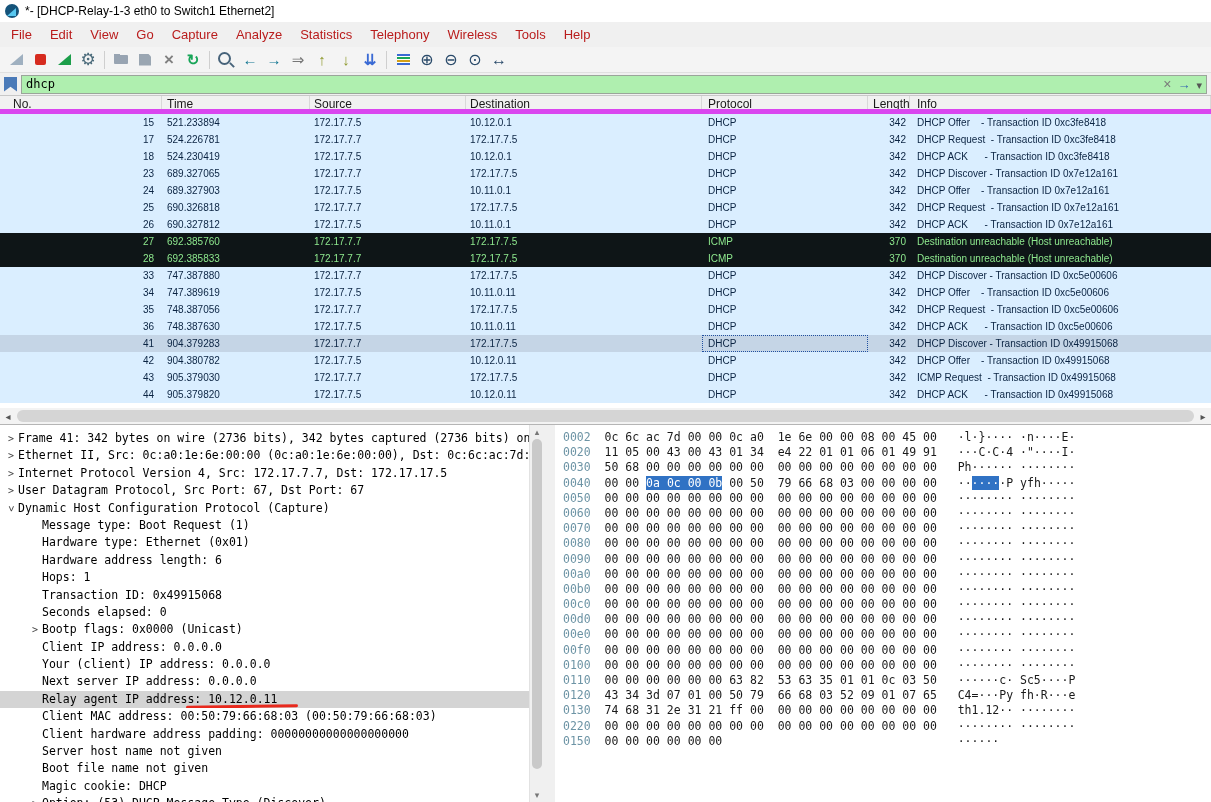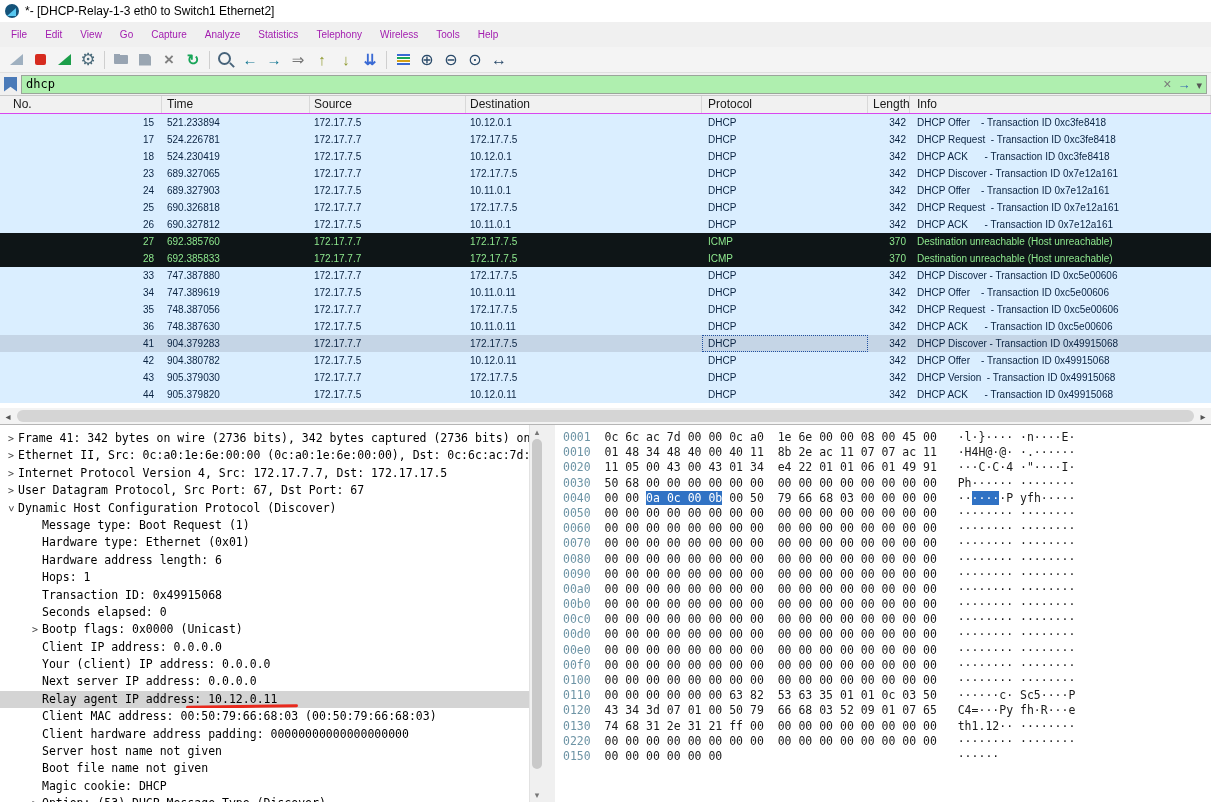--- a/index.html
+++ b/index.html
@@ -19,21 +19,21 @@
 
   
   .titlebar{height:22px;display:flex;align-items:center;gap:6px;padding-left:5px;background:#fff;flex:none}
   .app-logo{width:14px;height:14px;border-radius:50%;background:#15537a;position:relative;overflow:hidden;flex:none}
   .app-logo::after{content:"";position:absolute;left:2px;bottom:2px;width:0;height:0;
        border-left:9px solid transparent;border-bottom:8px solid #57c7f0}
   .title-text{font-size:12px;color:#000;white-space:nowrap}
 
   
   .menubar{height:25px;display:flex;align-items:center;background:#f0f0f0;padding-left:2px;flex:none}
-  .menu-item{font-size:10px;padding:3px 9px;color:#a21caf;cursor:default}
+  .menu-item{font-size:13px;padding:3px 9px;color:#b91c1c;cursor:default}
 
   
   .toolbar{height:26px;display:flex;align-items:center;background:#f4f4f4;
            border-bottom:1px solid #e0e0e0;padding-left:4px;flex:none}
   .tb-sep{width:1px;height:18px;background:#cfcfcf;margin:0 4px;flex:none}
   .tbi{width:24px;height:24px;display:flex;align-items:center;justify-content:center;
        position:relative;font-size:15px;color:#555;flex:none}
   .capture-start-icon::before{content:"";width:0;height:0;border-left:13px solid transparent;border-bottom:11px solid #9fb0c0}
   .capture-stop-icon::before{content:"";width:11px;height:11px;background:#d62b1f;border-radius:2px}
   .capture-restart-icon::before{content:"";width:0;height:0;border-left:13px solid transparent;border-bottom:11px solid #1c9e4a}
@@ -65,21 +65,21 @@
   .bookmark{width:13px;height:15px;background:#4a7ab8;flex:none;
             clip-path:polygon(0 0,100% 0,100% 100%,50% 68%,0 100%)}
   .filter-input{flex:1;height:19px;background:var(--filter-valid-bg);border:1px solid #9aa59a;
                 display:flex;align-items:center;padding:0 4px;gap:6px}
   .filter-text{flex:1;font-family:"DejaVu Sans Mono",monospace;font-size:12px;color:#000}
   .filter-clear::before{content:"×";font-size:14px;color:#7a7a7a}
   .filter-apply::before{content:"→";font-size:13px;font-weight:bold;color:#3868b0}
   .filter-dropdown::before{content:"▾";font-size:11px;color:#555}
 
   
-  .pl-header{height:18px;display:flex;background:#f1f1f1;border-bottom:1px solid #d946ef;flex:none}
+  .pl-header{height:18px;display:flex;background:#f1f1f1;border-bottom:5px solid #d946ef;flex:none}
   .hcell{font-size:12px;line-height:17px;color:#1a1a1a;border-right:1px solid #d8d8d8;
          overflow:hidden;white-space:nowrap;padding-left:5px}
   .hcell.c-no{padding-left:13px;text-align:left}
   .pl-rows{flex:none}
   .p-row{display:flex;height:17px;font-family:Liberation Sans, sans-serif;font-size:10px;cursor:default}
   .cell{height:17px;line-height:17px;overflow:hidden;white-space:pre}
   .c-no{width:162px;flex:none}
   .cell.c-no{text-align:right;padding-right:8px}
   .c-time{width:148px;flex:none;padding-left:5px}
   .c-src{width:156px;flex:none;padding-left:4px}
@@ -330,21 +330,21 @@
         <div class="cell c-len">342</div>
         <div class="cell c-info">DHCP Offer    - Transaction ID 0x49915068</div>
       </div>
       <div class="p-row dhcp">
         <div class="cell c-no">43</div>
         <div class="cell c-time">905.379030</div>
         <div class="cell c-src">172.17.7.7</div>
         <div class="cell c-dst">172.17.7.5</div>
         <div class="cell c-proto">DHCP</div>
         <div class="cell c-len">342</div>
-        <div class="cell c-info">DHCP Version  - Transaction ID 0x49915068</div>
+        <div class="cell c-info">ICMP Request  - Transaction ID 0x49915068</div>
       </div>
       <div class="p-row dhcp">
         <div class="cell c-no">44</div>
         <div class="cell c-time">905.379820</div>
         <div class="cell c-src">172.17.7.5</div>
         <div class="cell c-dst">10.12.0.11</div>
         <div class="cell c-proto">DHCP</div>
         <div class="cell c-len">342</div>
         <div class="cell c-info">DHCP ACK      - Transaction ID 0x49915068</div>
       </div>
@@ -356,21 +356,21 @@
     <div class="hs-thumb"></div>
     <span class="hs-right"></span>
   </div>
 
   <div class="bottom">
     <div class="details-pane" id="details">
         <div class="d-row ind0"><span class="d-arrow">&gt;</span><span class="d-text">Frame 41: 342 bytes on wire (2736 bits), 342 bytes captured (2736 bits) on interface -, id 0</span></div>
         <div class="d-row ind0"><span class="d-arrow">&gt;</span><span class="d-text">Ethernet II, Src: 0c:a0:1e:6e:00:00 (0c:a0:1e:6e:00:00), Dst: 0c:6c:ac:7d:00:00 (0c:6c:ac:7d:00:00)</span></div>
         <div class="d-row ind0"><span class="d-arrow">&gt;</span><span class="d-text">Internet Protocol Version 4, Src: 172.17.7.7, Dst: 172.17.17.5</span></div>
         <div class="d-row ind0"><span class="d-arrow">&gt;</span><span class="d-text">User Datagram Protocol, Src Port: 67, Dst Port: 67</span></div>
-        <div class="d-row ind0"><span class="d-arrow open">&gt;</span><span class="d-text">Dynamic Host Configuration Protocol (Discover)</span></div>
+        <div class="d-row ind0"><span class="d-arrow open">&gt;</span><span class="d-text">Dynamic Host Configuration Protocol (Capture)</span></div>
         <div class="d-row ind1"><span class="d-arrow"></span><span class="d-text">Message type: Boot Request (1)</span></div>
         <div class="d-row ind1"><span class="d-arrow"></span><span class="d-text">Hardware type: Ethernet (0x01)</span></div>
         <div class="d-row ind1"><span class="d-arrow"></span><span class="d-text">Hardware address length: 6</span></div>
         <div class="d-row ind1"><span class="d-arrow"></span><span class="d-text">Hops: 1</span></div>
         <div class="d-row ind1"><span class="d-arrow"></span><span class="d-text">Transaction ID: 0x49915068</span></div>
         <div class="d-row ind1"><span class="d-arrow"></span><span class="d-text">Seconds elapsed: 0</span></div>
         <div class="d-row ind1"><span class="d-arrow">&gt;</span><span class="d-text">Bootp flags: 0x0000 (Unicast)</span></div>
         <div class="d-row ind1"><span class="d-arrow"></span><span class="d-text">Client IP address: 0.0.0.0</span></div>
         <div class="d-row ind1"><span class="d-arrow"></span><span class="d-text">Your (client) IP address: 0.0.0.0</span></div>
         <div class="d-row ind1"><span class="d-arrow"></span><span class="d-text">Next server IP address: 0.0.0.0</span></div>
@@ -382,22 +382,21 @@
         <div class="d-row ind1"><span class="d-arrow"></span><span class="d-text">Magic cookie: DHCP</span></div>
         <div class="d-row ind1"><span class="d-arrow">&gt;</span><span class="d-text">Option: (53) DHCP Message Type (Discover)</span></div>
       </div>
     <div class="vscroll">
       <span class="vs-up"></span>
       <div class="vs-thumb"></div>
       <span class="vs-down"></span>
     </div>
     <div class="pane-gap"></div>
     <div class="hex-pane" id="hexpane">
-        <div class="hx-row"><span class="hx-off">0001</span>  <span>0c 6c ac 7d 00 00 0c a0  1e 6e 00 00 08 00 45 00</span>   <span>·l·}···· ·n····E·</span></div>
-        <div class="hx-row"><span class="hx-off">0010</span>  <span>01 48 34 48 40 00 40 11  8b 2e ac 11 07 07 ac 11</span>   <span>·H4H@·@· ·.······</span></div>
+        <div class="hx-row"><span class="hx-off">0002</span>  <span>0c 6c ac 7d 00 00 0c a0  1e 6e 00 00 08 00 45 00</span>   <span>·l·}···· ·n····E·</span></div>
         <div class="hx-row"><span class="hx-off">0020</span>  <span>11 05 00 43 00 43 01 34  e4 22 01 01 06 01 49 91</span>   <span>···C·C·4 ·"····I·</span></div>
         <div class="hx-row"><span class="hx-off">0030</span>  <span>50 68 00 00 00 00 00 00  00 00 00 00 00 00 00 00</span>   <span>Ph······ ········</span></div>
         <div class="hx-row"><span class="hx-off">0040</span>  <span>00 00 </span><span class="hx-sel">0a 0c 00 0b</span><span> 00 50  79 66 68 03 00 00 00 00</span>   <span>··</span><span class="hx-sel">····</span><span>·P yfh·····</span></div>
         <div class="hx-row"><span class="hx-off">0050</span>  <span>00 00 00 00 00 00 00 00  00 00 00 00 00 00 00 00</span>   <span>········ ········</span></div>
         <div class="hx-row"><span class="hx-off">0060</span>  <span>00 00 00 00 00 00 00 00  00 00 00 00 00 00 00 00</span>   <span>········ ········</span></div>
         <div class="hx-row"><span class="hx-off">0070</span>  <span>00 00 00 00 00 00 00 00  00 00 00 00 00 00 00 00</span>   <span>········ ········</span></div>
         <div class="hx-row"><span class="hx-off">0080</span>  <span>00 00 00 00 00 00 00 00  00 00 00 00 00 00 00 00</span>   <span>········ ········</span></div>
         <div class="hx-row"><span class="hx-off">0090</span>  <span>00 00 00 00 00 00 00 00  00 00 00 00 00 00 00 00</span>   <span>········ ········</span></div>
         <div class="hx-row"><span class="hx-off">00a0</span>  <span>00 00 00 00 00 00 00 00  00 00 00 00 00 00 00 00</span>   <span>········ ········</span></div>
         <div class="hx-row"><span class="hx-off">00b0</span>  <span>00 00 00 00 00 00 00 00  00 00 00 00 00 00 00 00</span>   <span>········ ········</span></div>

